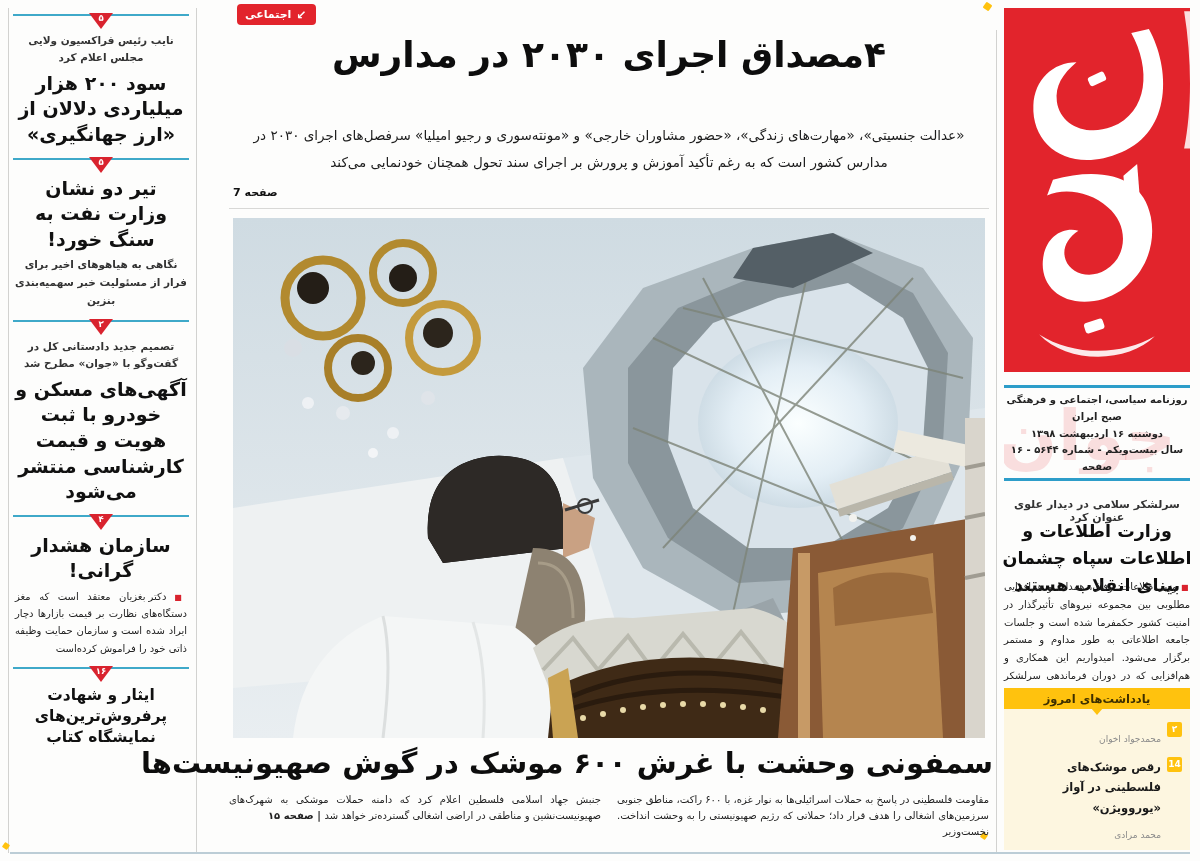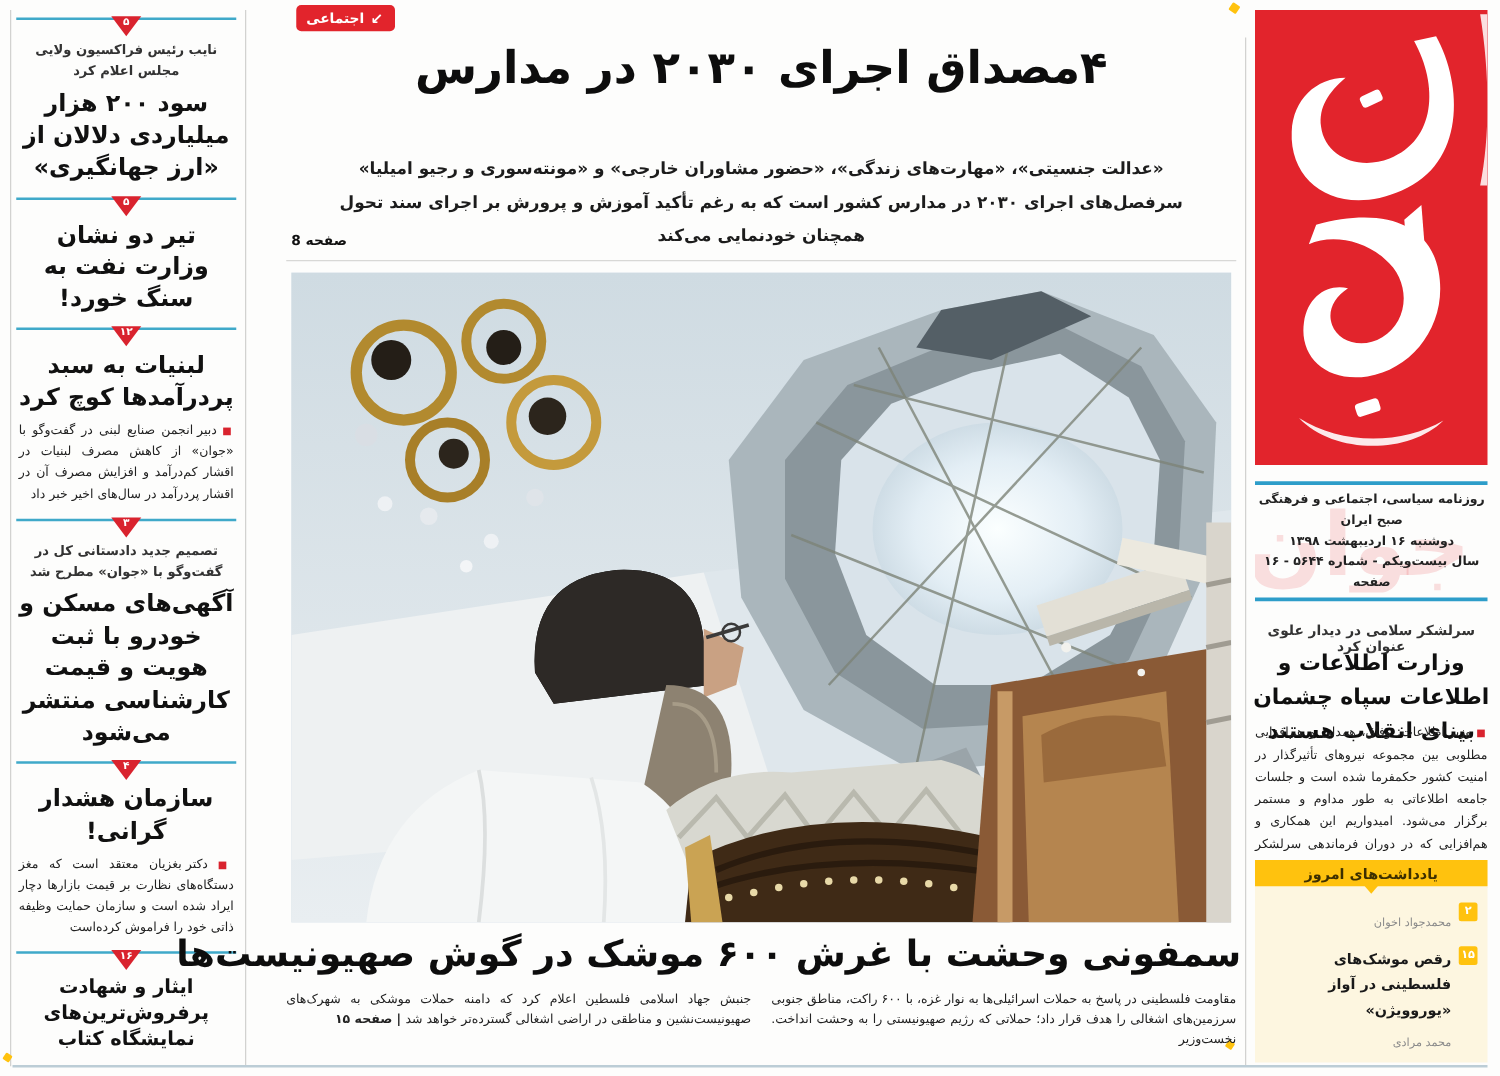--- a/index.html
+++ b/index.html
@@ -36,21 +36,21 @@
 
   
   .center { position:absolute; left:225px; top:0; width:768px; height:861px; }
   .badge { position:absolute; left:12px; top:4px; background:#e2242c; color:#fff; border-radius:4px;
            height:21px; padding:0 10px 0 8px; display:flex; align-items:center; gap:5px; }
   .badge .arr { font-size:12px; font-weight:bold; line-height:1; }
   .badge .lbl { font-size:11px; font-weight:bold; line-height:1; }
   .lead-head { position:absolute; left:0; top:34px; width:100%; text-align:center; font-size:36px;
                font-weight:bold; color:#0d0d0d; letter-spacing:-1.5px; white-space:nowrap; }
   .lead-sub { position:absolute; left:50%; transform:translateX(-50%); top:122px; width:720px; text-align:center;
-              font-size:13.5px; font-weight:bold; color:#1c1c1c; line-height:2.0; }
+              font-size:13.5px; font-weight:normal; color:#1c1c1c; line-height:2.0; }
   .lead-pageref { position:absolute; left:8px; top:186px; font-size:11px; font-weight:bold; color:#111; }
   .center-rule { position:absolute; left:4px; top:208px; width:760px; height:1px; background:#d8d8d6; }
   .photo { position:absolute; left:8px; top:218px; width:752px; height:520px; background:#dde6ec; overflow:hidden; }
   .photo svg { display:block; }
   .ps-head { position:absolute; left:0; top:746px; width:100%; text-align:center; font-size:29px;
              font-weight:bold; color:#0d0d0d; letter-spacing:-.5px; white-space:nowrap; }
   .ps-cols { position:absolute; left:4px; top:792px; width:760px; display:flex; gap:16px; }
   .ps-col { flex:1; font-size:10px; color:#222; text-align:justify; line-height:1.62; }
   .ps-pageref::before { content:" | "; font-weight:bold; }
   .ps-pageref { font-weight:bold; }
@@ -109,28 +109,21 @@
         </div>
       <div class="sb-kicker">نایب رئیس فراکسیون ولایی مجلس اعلام کرد</div>
       <div class="sb-head">سود ۲۰۰ هزار میلیاردی دلالان از «ارز جهانگیری»</div>
     </div>
     <div class="sb-item">
       <div class="sb-sep">
           <span class="sb-tri"></span>
           <span class="sb-page">۵</span>
         </div>
       <div class="sb-head">تیر دو نشان وزارت نفت به سنگ خورد!</div>
-    </div>
-    <div class="sb-item">
-      <div class="sb-sep">
-          <span class="sb-tri"></span>
-          <span class="sb-page">۱۲</span>
-        </div>
-      <div class="sb-head">لبنیات به سبد پردرآمدها کوچ کرد</div>
-      <div class="sb-body">دبیر انجمن صنایع لبنی در گفت‌وگو با «جوان» از کاهش مصرف لبنیات در اقشار کم‌درآمد و افزایش مصرف آن در اقشار پردرآمد در سال‌های اخیر خبر داد</div>
+      <div class="sb-sub">نگاهی به هیاهوهای اخیر برای فرار از مسئولیت خبر سهمیه‌بندی بنزین</div>
     </div>
     <div class="sb-item">
       <div class="sb-sep">
           <span class="sb-tri"></span>
           <span class="sb-page">۳</span>
         </div>
       <div class="sb-kicker">تصمیم جدید دادستانی کل در گفت‌وگو با «جوان» مطرح شد</div>
       <div class="sb-head">آگهی‌های مسکن و خودرو با ثبت هویت و قیمت کارشناسی منتشر می‌شود</div>
     </div>
     <div class="sb-item">
@@ -151,21 +144,21 @@
     </div>
   </aside>
 
   <main class="center">
     <div class="badge">
       <span class="arr">↙</span>
       <span class="lbl">اجتماعی</span>
     </div>
     <h1 class="lead-head">۴مصداق اجرای ۲۰۳۰ در مدارس</h1>
     <p class="lead-sub">«عدالت جنسیتی»، «مهارت‌های زندگی»، «حضور مشاوران خارجی» و «مونته‌سوری و رجیو امیلیا» سرفصل‌های اجرای ۲۰۳۰ در مدارس کشور است که به رغم تأکید آموزش و پرورش بر اجرای سند تحول همچنان خودنمایی می‌کند</p>
-    <div class="lead-pageref">صفحه 8</div>
+    <div class="lead-pageref">صفحه 7</div>
     <div class="center-rule"></div>
 
     <div class="photo">
       <svg width="752" height="520" viewBox="0 0 752 520" xmlns="http://www.w3.org/2000/svg">
         <defs>
           <radialGradient id="glow" cx="50%" cy="50%" r="60%">
             <stop offset="0%" stop-color="#fbffff"></stop>
               <stop offset="55%" stop-color="#e3eef5"></stop>
               <stop offset="100%" stop-color="#c2d2dc"></stop>
           </radialGradient>
@@ -307,21 +300,21 @@
     <div class="notes">
       <div class="notes-hd">
         <span class="notes-title">یادداشت‌های امروز</span>
       </div>
       <div class="notes-body">
         <div class="note">
           <span class="note-num">۲</span>
           <span class="note-txt"><span class="note-auth">محمدجواد اخوان</span></span>
         </div>
         <div class="note">
-          <span class="note-num">۱۵</span>
+          <span class="note-num">14</span>
           <span class="note-txt"><span class="note-head">رقص موشک‌های فلسطینی در آواز «یوروویژن»</span><span class="note-auth">محمد مرادی</span></span>
         </div>
 
       </div>
     </div>
   </section>
 
 </div>
 
 </body></html>

